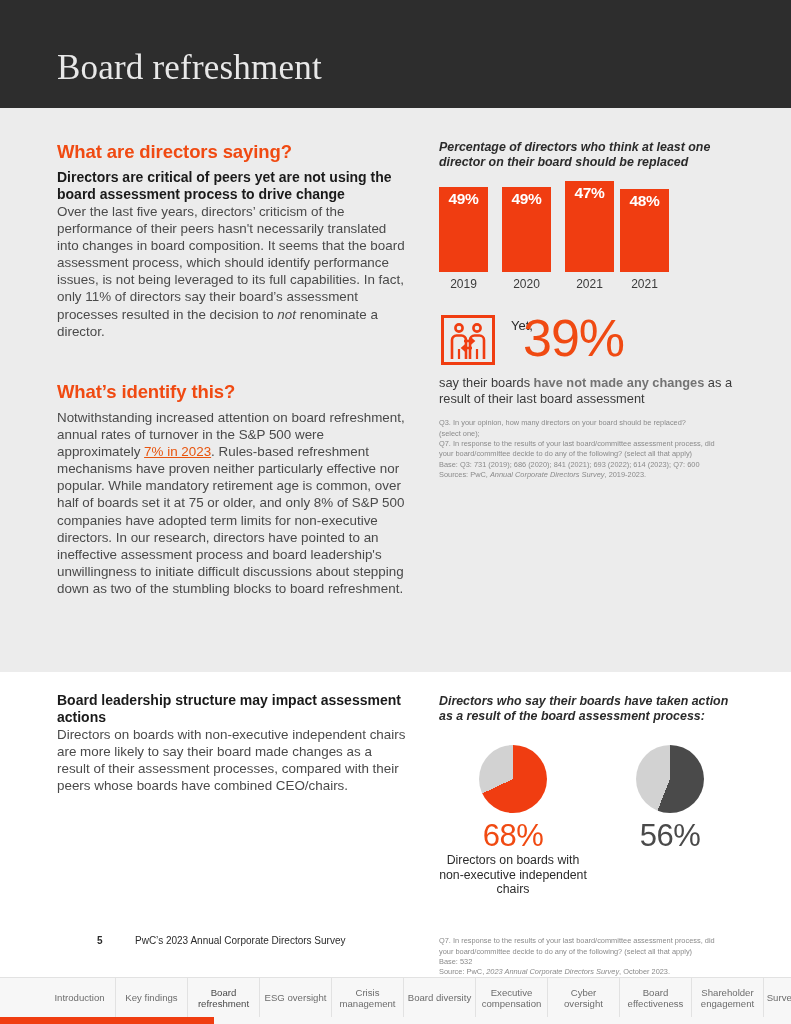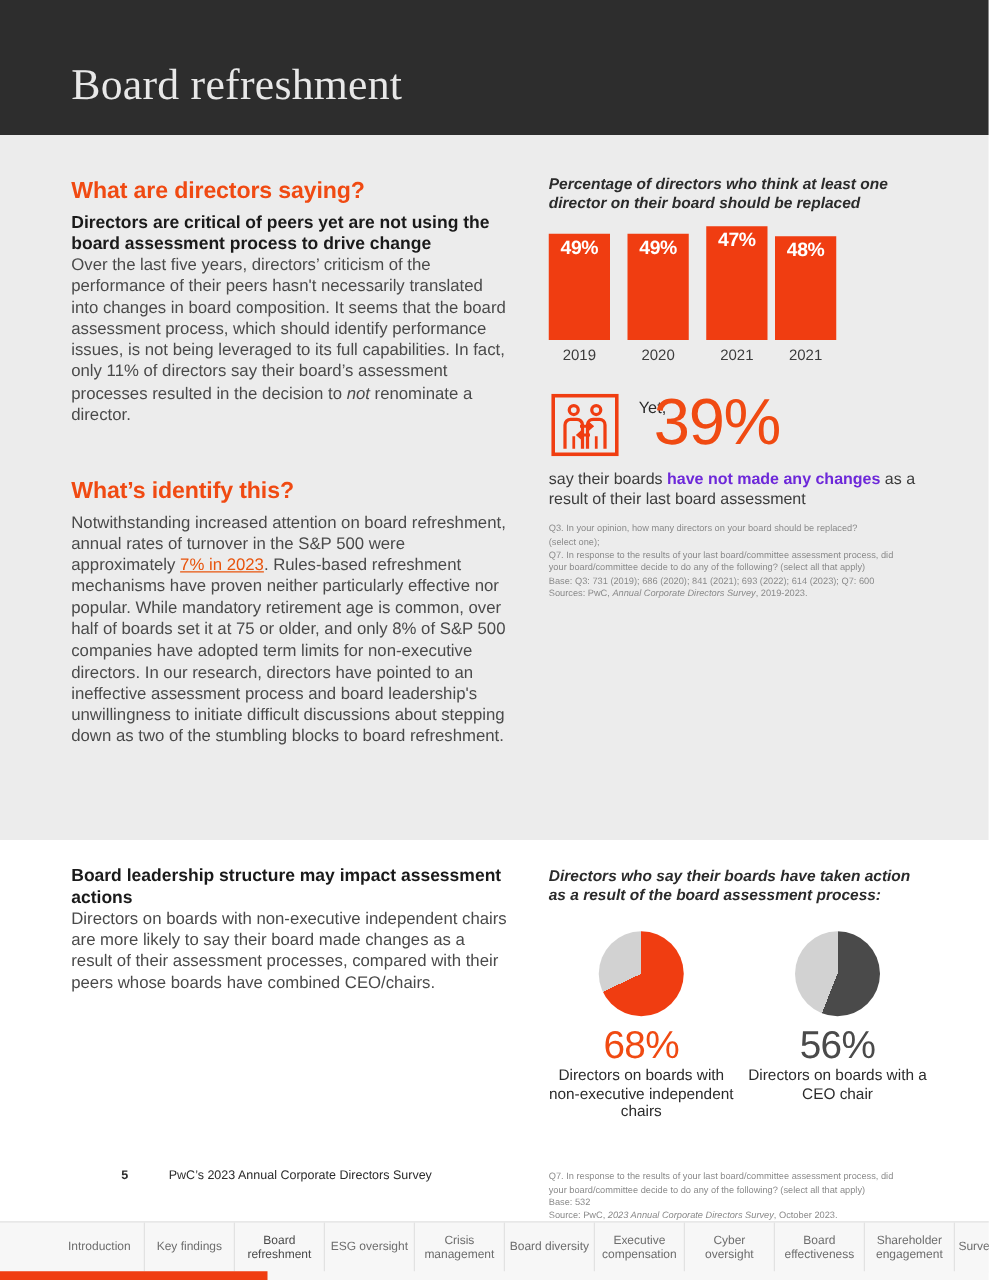--- a/index.html
+++ b/index.html
@@ -159,21 +159,21 @@
     color: #f04a12;
     font-weight: normal;
     letter-spacing: -1px;
   }
   .yet-caption {
     margin-top: 4px;
     font-size: 12.8px;
     line-height: 15.5px;
     color: #3b3b3b;
   }
-  .yet-caption b { color: #6d28d9; }
+  .yet-caption b { color: #737373; }
 
   
   .footnote {
     margin-top: 12px;
     font-size: 7.4px;
     line-height: 10.4px;
     color: #8a8a8a;
   }
   .footnote div { white-space: pre-wrap; }
   .footnote i { font-style: italic; }
@@ -360,21 +360,20 @@
 
     <div class="pies">
       <div class="pie-group" style="left:0px;">
         <div class="pie" id="pie-0" style="background: conic-gradient(rgb(240, 61, 17) 0deg, rgb(240, 61, 17) 244.8deg, rgb(210, 210, 210) 244.8deg, rgb(210, 210, 210) 360deg);"></div>
         <div class="pie-pct orange">68%</div>
         <div class="pie-caption">Directors on boards with non-executive independent chairs</div>
       </div>
       <div class="pie-group" style="left:157px;">
         <div class="pie" id="pie-1" style="background: conic-gradient(rgb(74, 74, 74) 0deg, rgb(74, 74, 74) 201.6deg, rgb(210, 210, 210) 201.6deg, rgb(210, 210, 210) 360deg);"></div>
         <div class="pie-pct grey">56%</div>
-        <div class="pie-caption">Directors on boards with a CEO chair</div>
       </div>
     </div>
 
     <div class="footnote" style="margin-top:16px;">
       <div>Q7. In response to the results of your last board/committee assessment process, did</div>
       <div>your board/committee decide to do any of the following? (select all that apply)</div>
       <div>Base: 532</div>
       <div><span>Source: PwC, </span><i>2023 Annual Corporate Directors Survey</i><span>, October 2023.</span></div>
     </div>
   </div>

